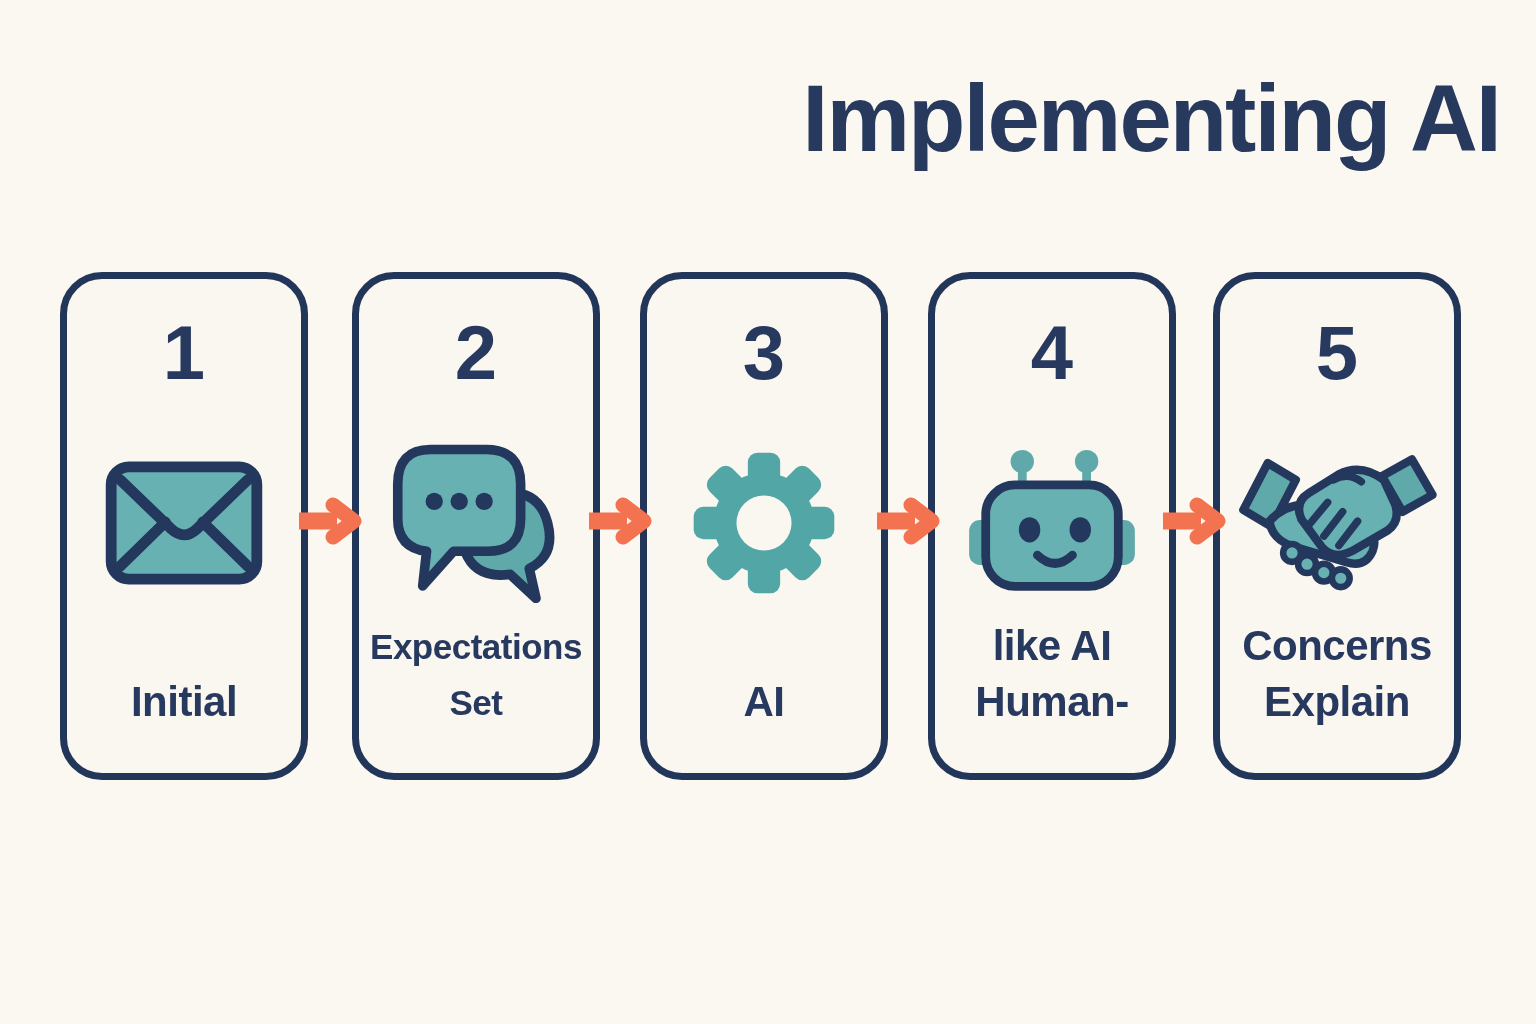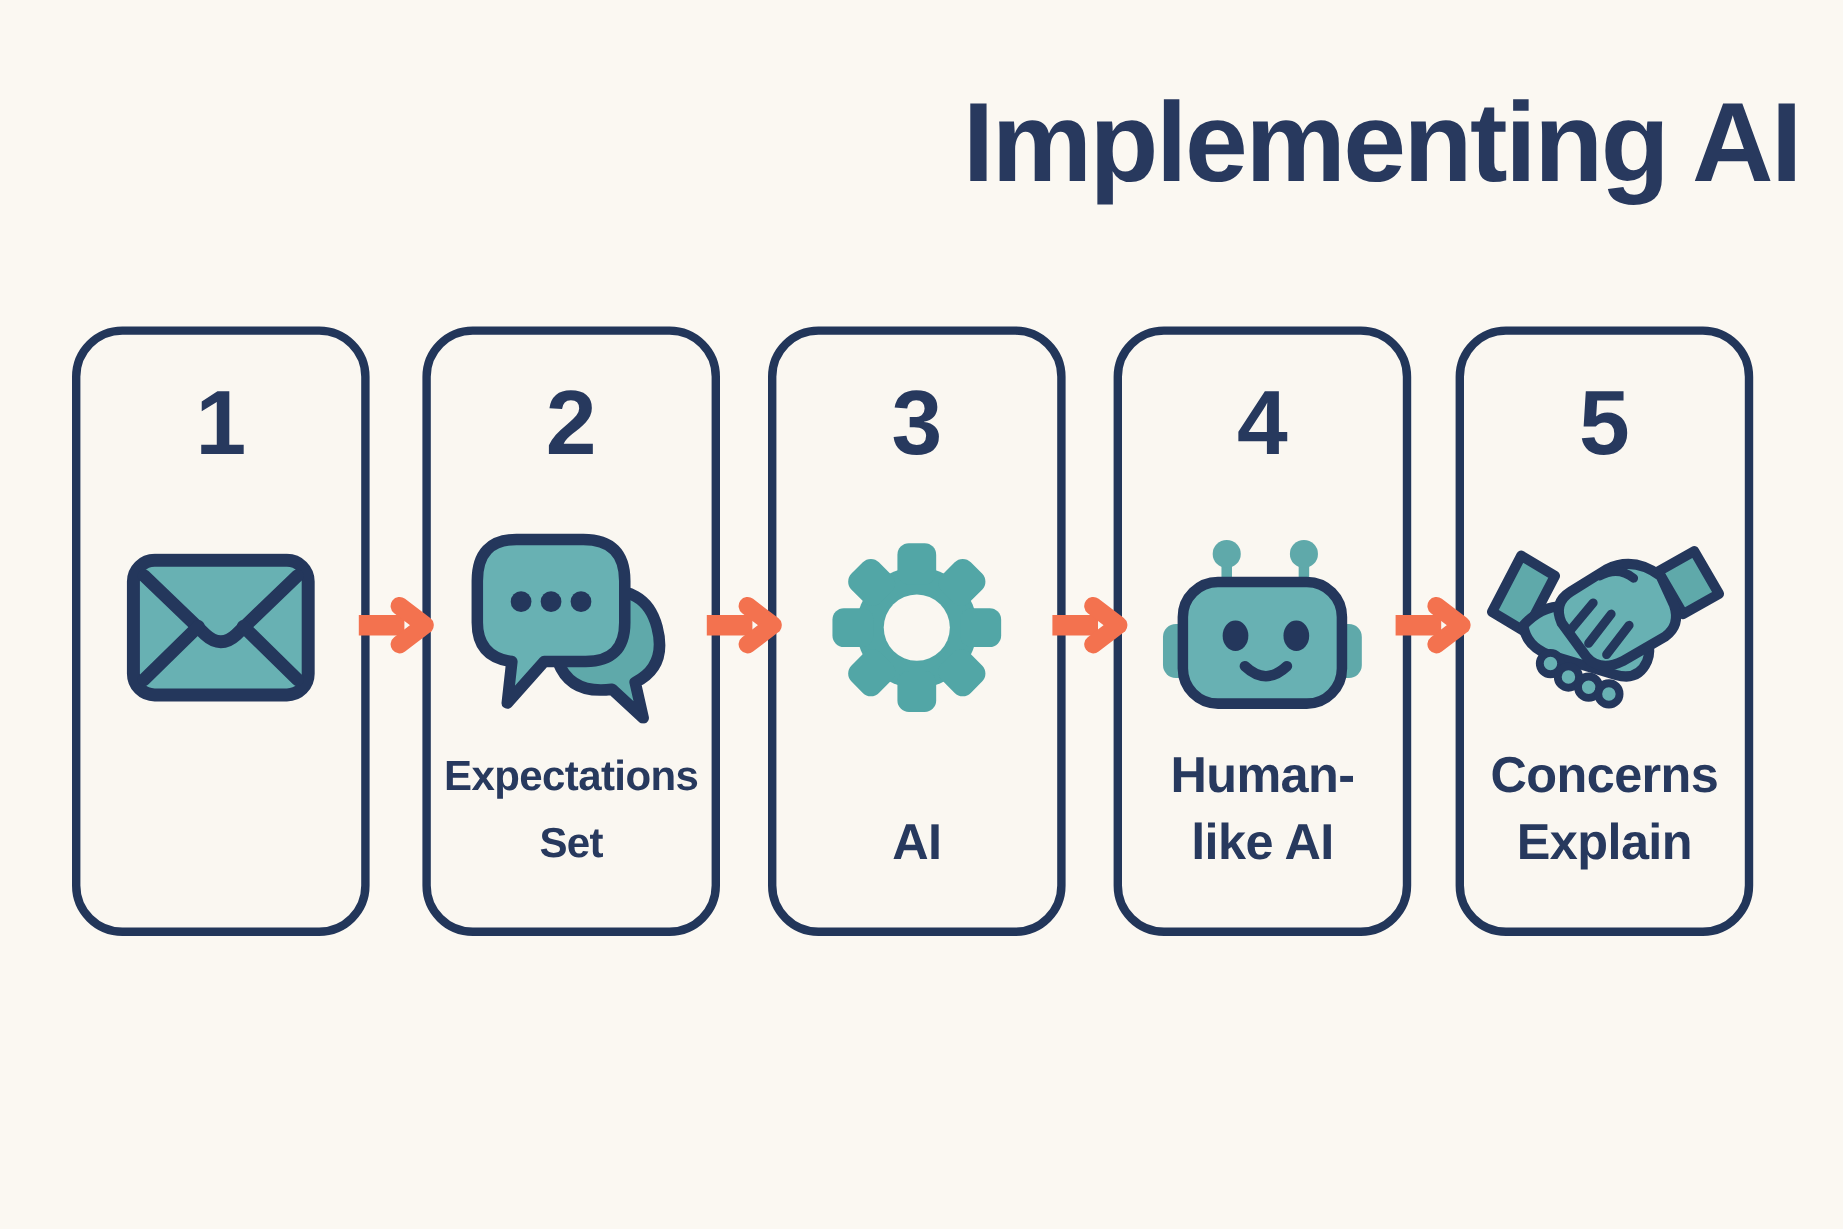--- a/index.html
+++ b/index.html
@@ -82,20 +82,21 @@
     <div class="step-number">1</div>
     <div class="icon-zone">
       <svg width="158" height="124" viewBox="0 0 160 126">
         <rect x="6" y="6" width="148" height="114" rx="18" fill="#68b1b3" stroke="#24375c" stroke-width="11"></rect>
         <path d="M 15 19 L 67 69 Q 80 81 93 69 L 145 19" fill="none" stroke="#24375c" stroke-width="11" stroke-linecap="round" stroke-linejoin="round"></path>
         <path d="M 15 107 L 61 62" fill="none" stroke="#24375c" stroke-width="11" stroke-linecap="round"></path>
         <path d="M 145 107 L 99 62" fill="none" stroke="#24375c" stroke-width="11" stroke-linecap="round"></path>
       </svg>
     </div>
     <div class="step-label">
+      <div>Initial</div>
     </div>
   </div>
 
   <div class="card card-2">
     <div class="step-number">2</div>
     <div class="icon-zone">
       <svg width="168" height="160" viewBox="0 0 175 165">
         <path d="M 108 52 q 44 -8 54 30 q 9 34 -19 48 l 7 31 l -27 -25 q -36 5 -47 -24 q -9 -24 6 -40 q 11 -14 26 -20 Z" fill="#5fa9aa" stroke="#24375c" stroke-width="10" stroke-linejoin="round"></path>
         <path d="M 40 6 H 98 Q 134 6 134 42 V 78 Q 134 112 100 112 H 64 L 32 148 L 36 112 Q 6 108 6 78 V 42 Q 6 6 40 6 Z" fill="#68b1b3" stroke="#24375c" stroke-width="10" stroke-linejoin="round"></path>
         <circle cx="44" cy="60" r="9" fill="#24375c"></circle>
@@ -142,22 +143,22 @@
         <circle cx="125.5" cy="16" r="12" fill="#5fa9aa"></circle>
         <rect x="5" y="76" width="24" height="46" rx="11" fill="#5fa9aa"></rect>
         <rect x="151" y="76" width="24" height="46" rx="11" fill="#5fa9aa"></rect>
         <rect x="22" y="40" width="136" height="104" rx="30" fill="#68b1b3" stroke="#24375c" stroke-width="9"></rect>
         <ellipse cx="67" cy="86" rx="11" ry="13" fill="#24375c"></ellipse>
         <ellipse cx="119" cy="86" rx="11" ry="13" fill="#24375c"></ellipse>
         <path d="M 75 112 Q 93 129 111 112" fill="none" stroke="#24375c" stroke-width="9" stroke-linecap="round"></path>
       </svg>
     </div>
     <div class="step-label">
+      <div>like AI</div>
       <div>Human-</div>
-      <div>like AI</div>
     </div>
   </div>
 
   <div class="card card-5">
     <div class="step-number">5</div>
     <div class="icon-zone">
       <svg width="206" height="150" viewBox="0 0 220 160">
 
         <path d="M 10 66 L 36 16 L 66 34 L 40 84 Z" fill="#5fa9aa" stroke="#24375c" stroke-width="9" stroke-linejoin="round"></path>
 

